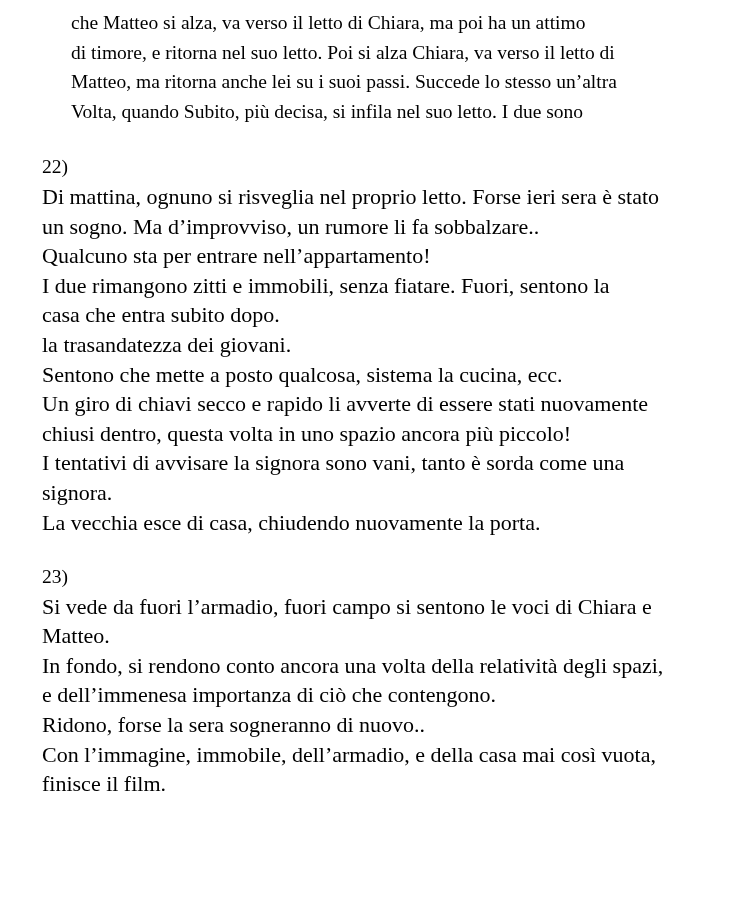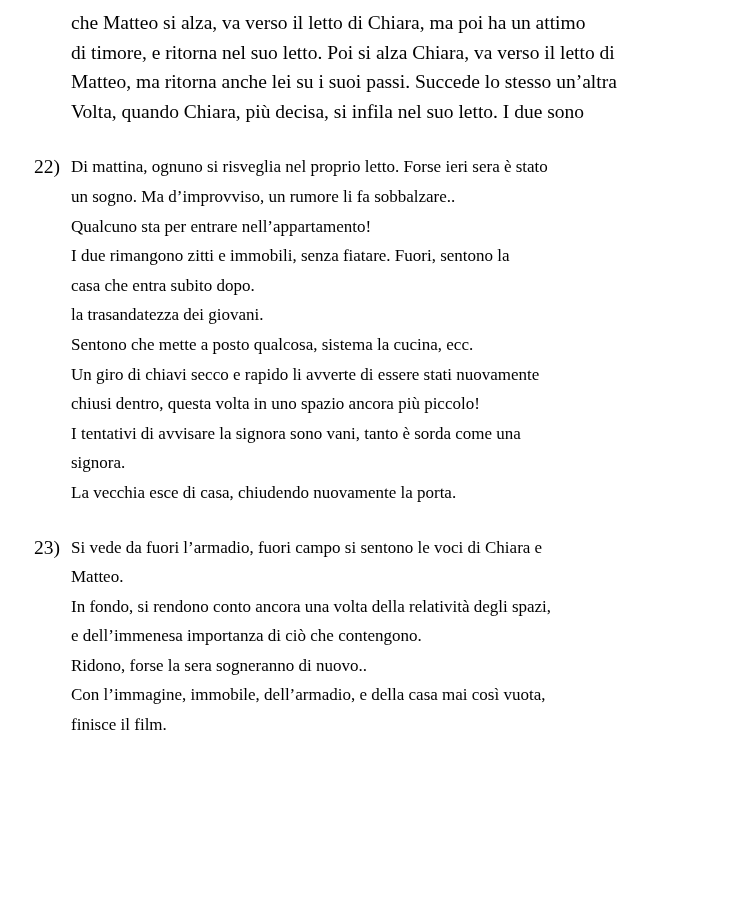--- a/index.html
+++ b/index.html
@@ -26,55 +26,56 @@
     align-items: flex-start;
   }
   .marker {
     flex: 0 0 auto;
     font-size: 19.5px;
     line-height: 29.6px;
     white-space: pre;
   }
   .body-text {
     flex: 1 1 auto;
-    font-size: 17px;
+    font-size: 22px;
     line-height: 29.6px;
   }
   .line {
     white-space: pre-wrap;
   }
   
   .cont-block {
     margin-left: 41px;
     margin-bottom: 0;
   }
   .cont-block .line {
     font-size: 19.5px;
     line-height: 29.6px;
   }
   .gap-22 { height: 26px; }
   .gap-23 { height: 25px; }
   .gap-end { height: 48px; }
   .numbered {
-    margin-left: 4px;
+    margin-left: 12px;
+    flex-direction: column;
   }
   .numbered .marker {
     width: 37px;
   }
 </style>
 </head>
 <body>
 
 <div class="page">
 
   <div class="cont-block">
     <div class="line">che Matteo si alza, va verso il letto di Chiara, ma poi ha un attimo</div>
     <div class="line">di timore, e ritorna nel suo letto. Poi si alza Chiara, va verso il letto di</div>
     <div class="line">Matteo, ma ritorna anche lei su i suoi passi. Succede lo stesso un’altra</div>
-    <div class="line">Volta, quando Chiara, più decisa, si infila nel suo letto. I due sono</div>
+    <div class="line">Volta, quando Subito, più decisa, si infila nel suo letto. I due sono</div>
   </div>
 
   <div class="gap-22"></div>
 
   <div class="block numbered">
     <div class="marker">22)</div>
     <div class="body-text">
       <div class="line">Di mattina, ognuno si risveglia nel proprio letto. Forse ieri sera è stato</div>
       <div class="line">un sogno. Ma d’improvviso, un rumore li fa sobbalzare..</div>
       <div class="line">Qualcuno sta per entrare nell’appartamento!</div>

